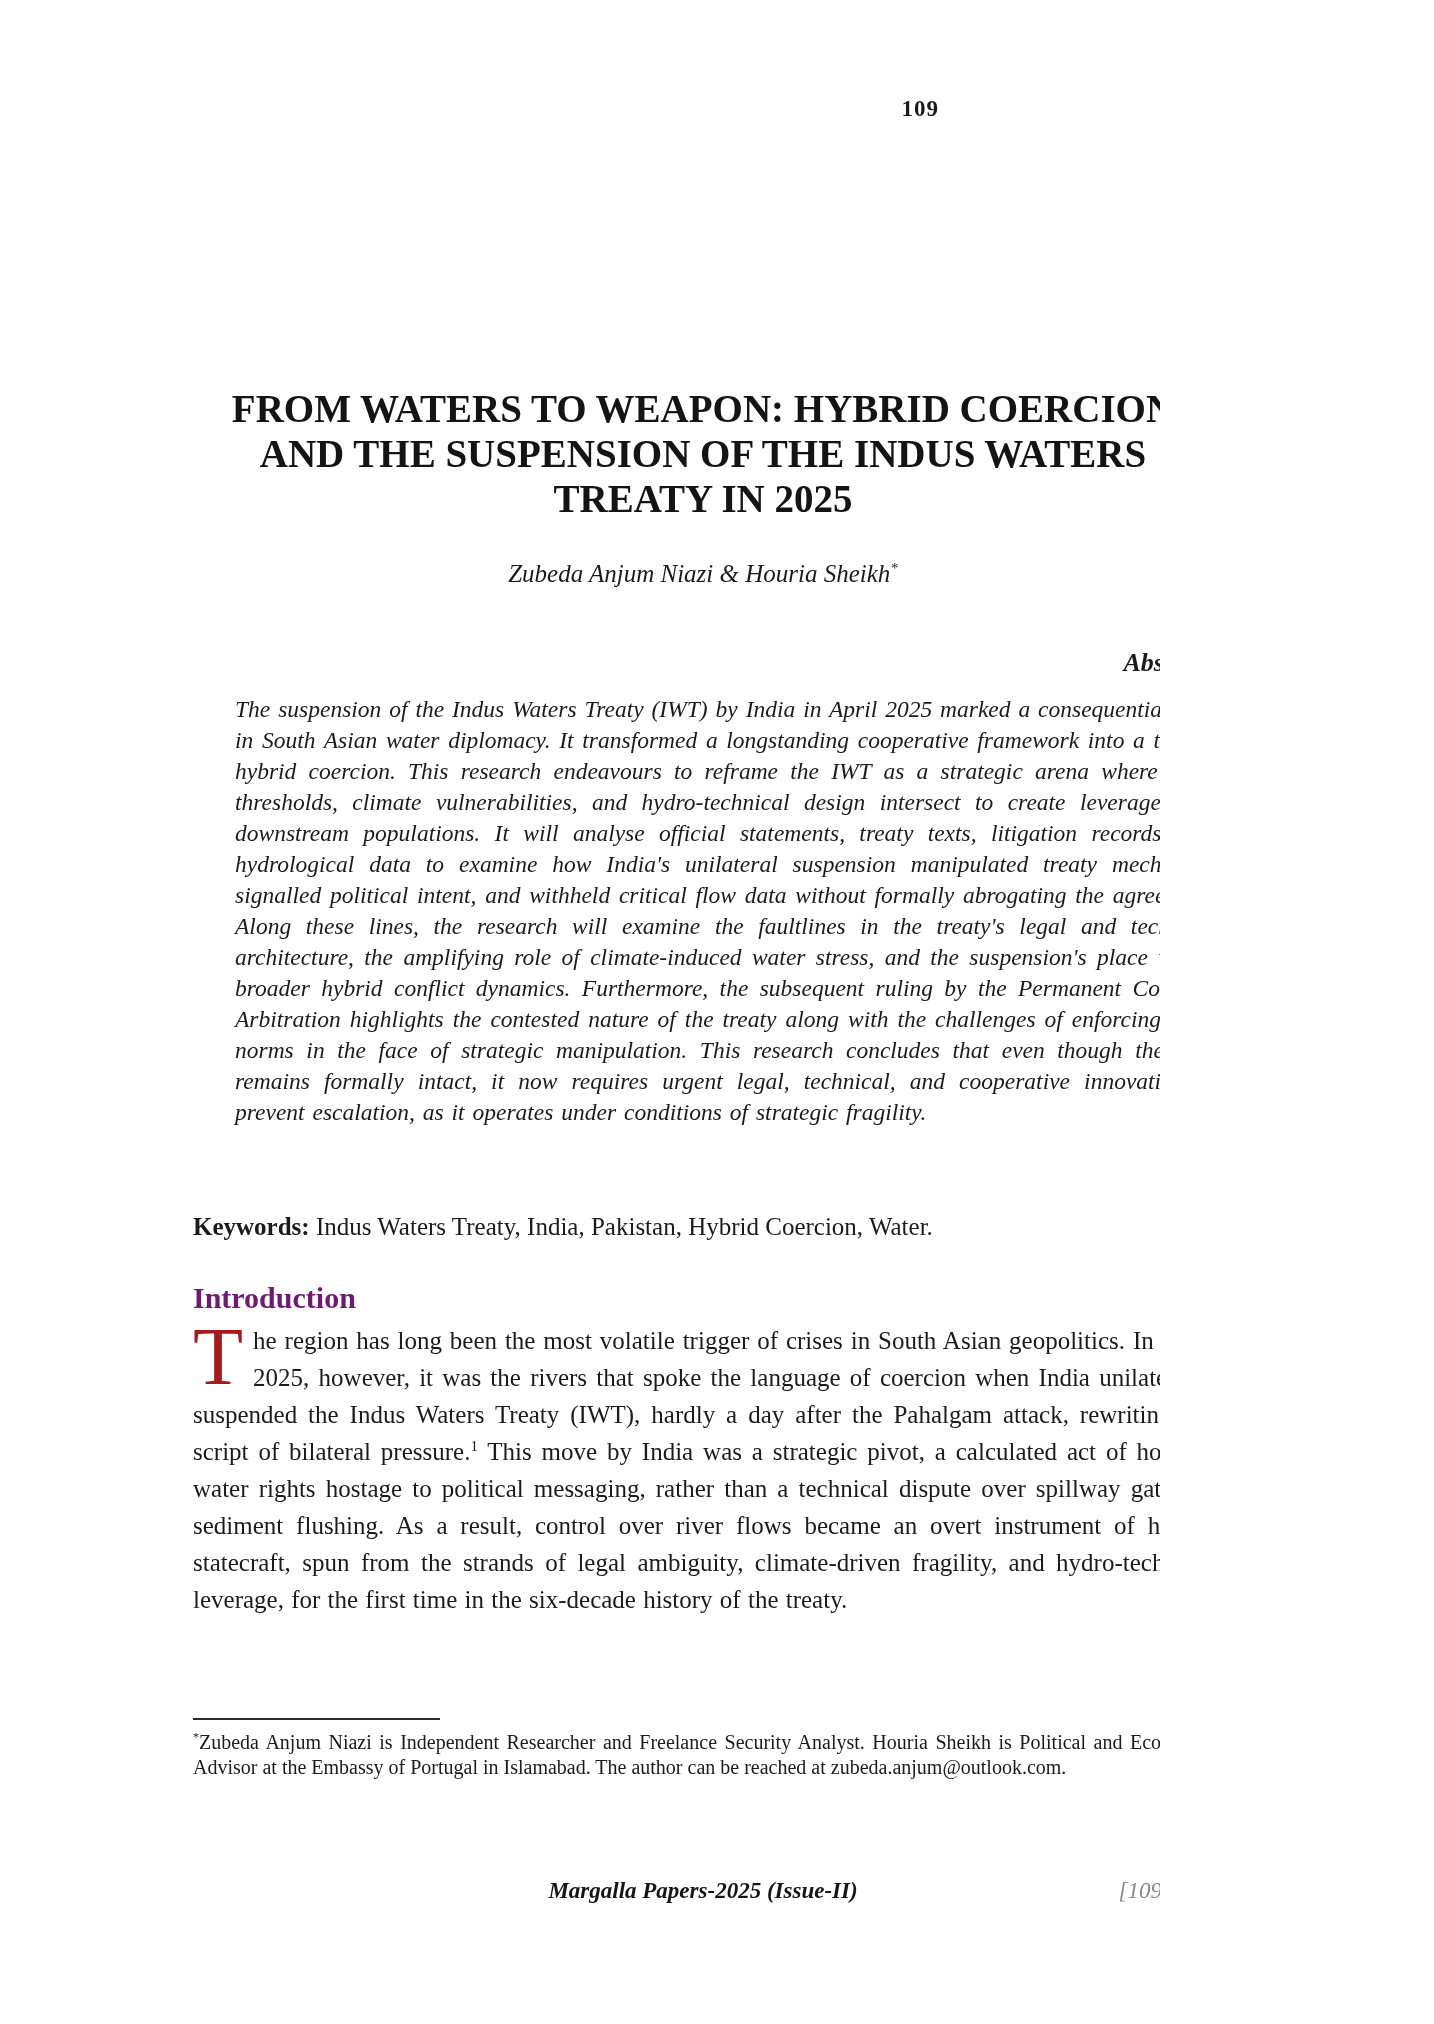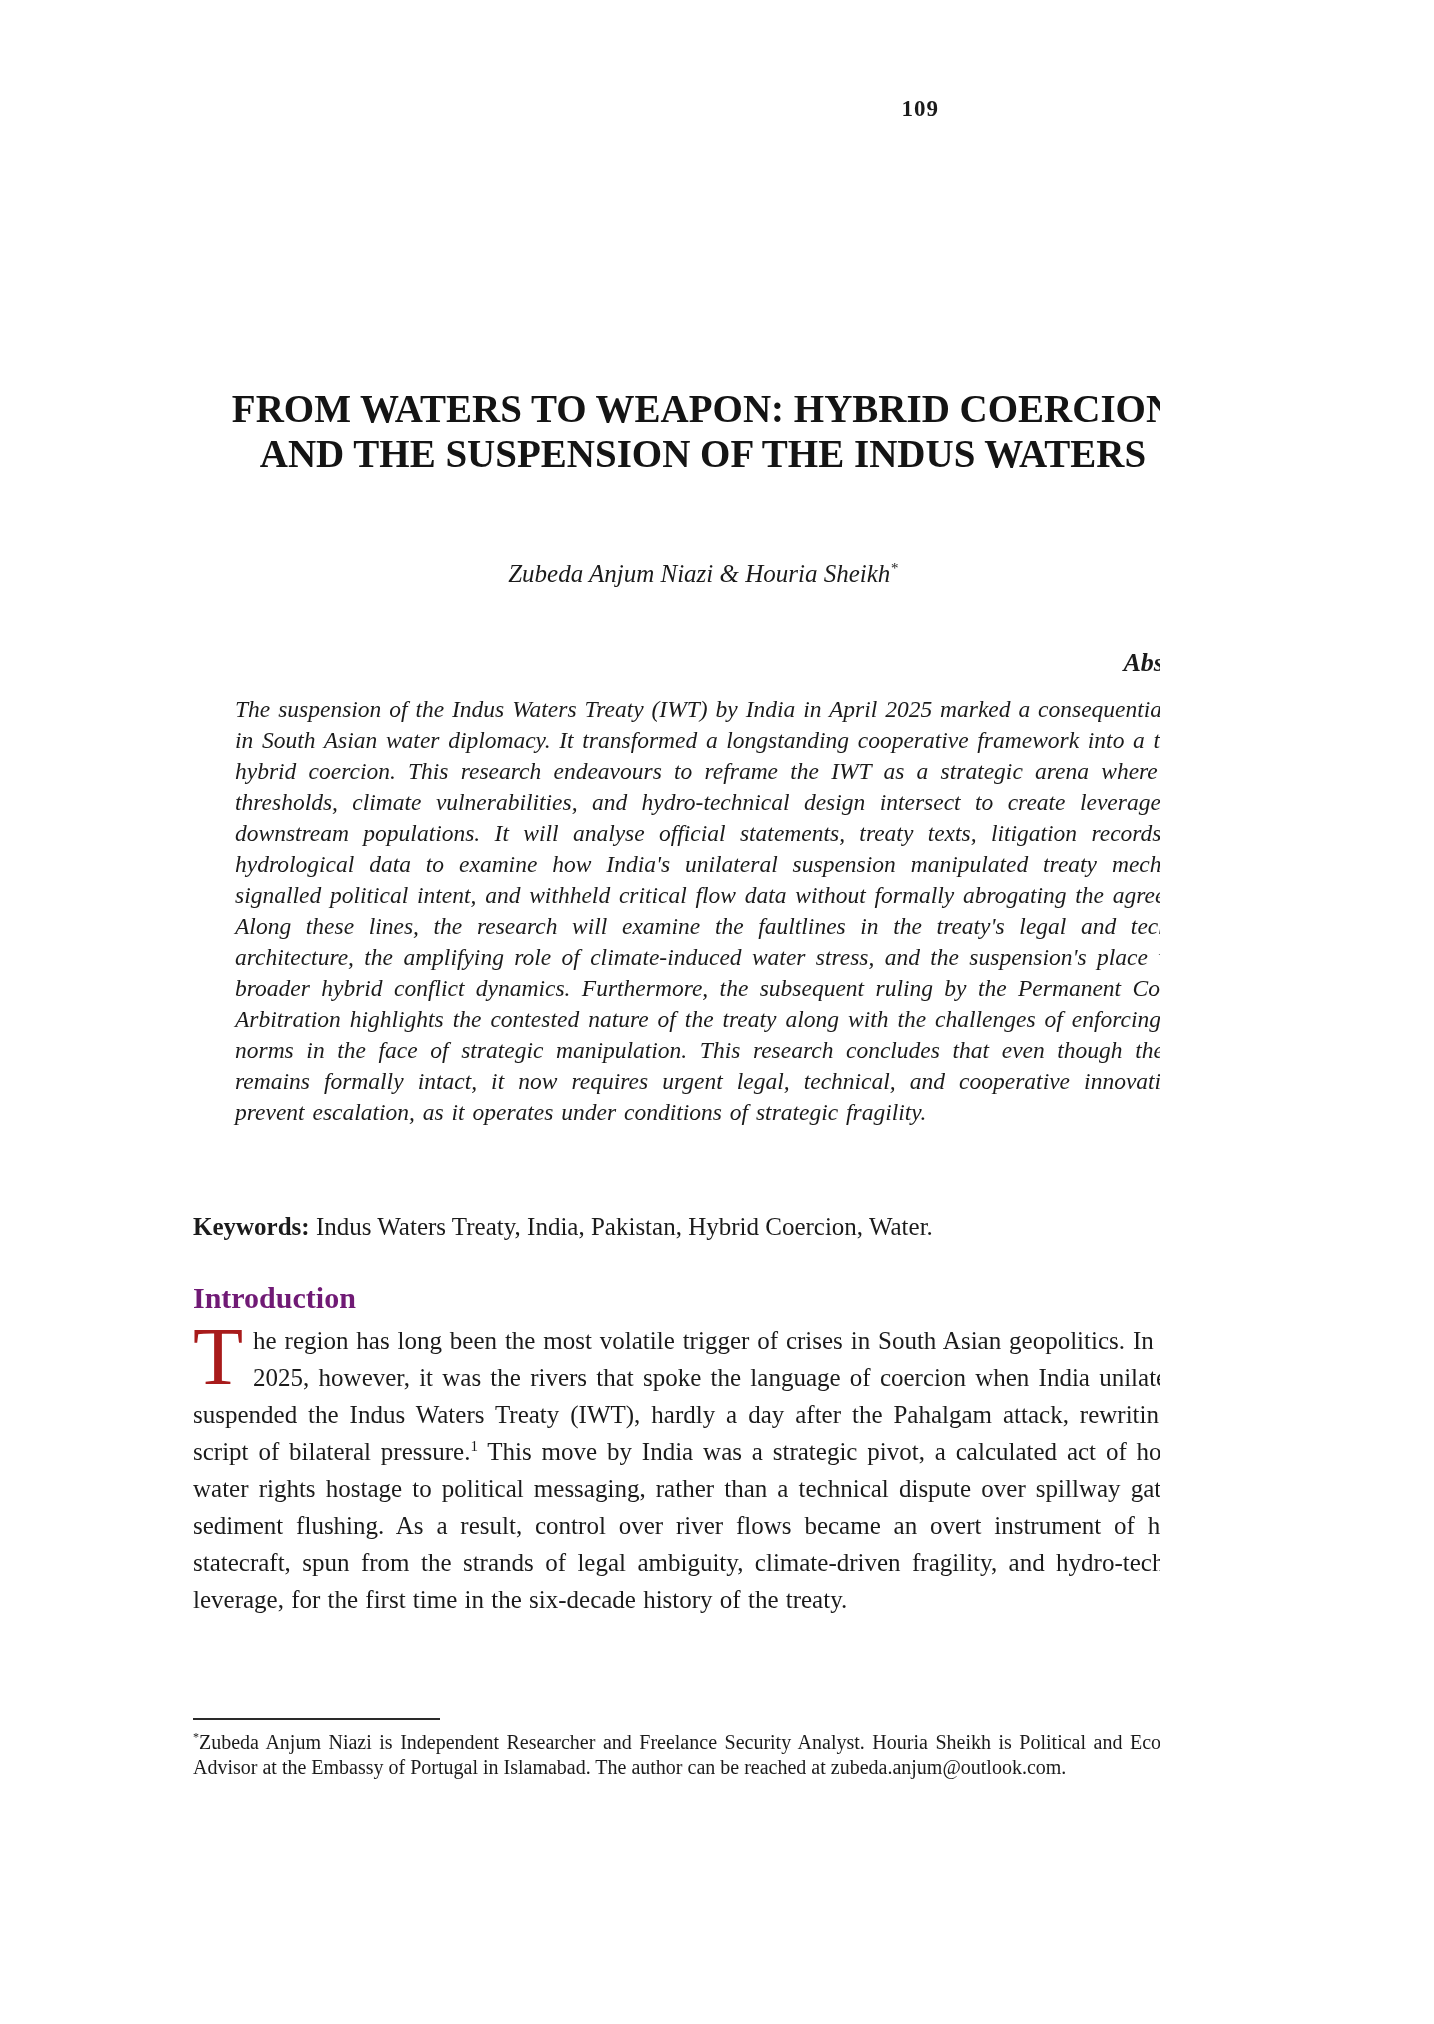--- a/index.html
+++ b/index.html
@@ -161,32 +161,37 @@
 </head>
 <body>
 
 <div class="page">
 
   <div class="page-number">109</div>
 
   <div class="title-block">
     <div>FROM WATERS TO WEAPON: HYBRID COERCION</div>
     <div>AND THE SUSPENSION OF THE INDUS WATERS</div>
+    <div>TREATY IN 2025</div>
   </div>
 
   <div class="author-line"><span>Zubeda Anjum Niazi &amp; Houria Sheikh</span><sup>*</sup></div>
 
   <div class="abstract-heading">Abstract</div>
 
   <div class="abstract-body">The suspension of the Indus Waters Treaty (IWT) by India in April 2025 marked a consequential shift in South Asian water diplomacy. It transformed a longstanding cooperative framework into a tool of hybrid coercion. This research endeavours to reframe the IWT as a strategic arena where legal thresholds, climate vulnerabilities, and hydro-technical design intersect to create leverage over downstream populations. It will analyse official statements, treaty texts, litigation records, and hydrological data to examine how India's unilateral suspension manipulated treaty mechanics, signalled political intent, and withheld critical flow data without formally abrogating the agreement. Along these lines, the research will examine the faultlines in the treaty's legal and technical architecture, the amplifying role of climate-induced water stress, and the suspension's place within broader hybrid conflict dynamics. Furthermore, the subsequent ruling by the Permanent Court of Arbitration highlights the contested nature of the treaty along with the challenges of enforcing legal norms in the face of strategic manipulation. This research concludes that even though the IWT remains formally intact, it now requires urgent legal, technical, and cooperative innovation to prevent escalation, as it operates under conditions of strategic fragility.</div>
 
   <div class="keywords-line"><span class="kw-label">Keywords:</span><span> Indus Waters Treaty, India, Pakistan, Hybrid Coercion, Water.</span></div>
 
   <div class="intro-heading">Introduction</div>
 
   <div class="intro-body"><span class="drop-cap">T</span><span>he region has long been the most volatile trigger of crises in South Asian geopolitics. In April 2025, however, it was the rivers that spoke the language of coercion when India unilaterally suspended the Indus Waters Treaty (IWT), hardly a day after the Pahalgam attack, rewriting the script of bilateral pressure.</span><sup>1</sup><span> This move by India was a strategic pivot, a calculated act of holding water rights hostage to political messaging, rather than a technical dispute over spillway gates or sediment flushing. As a result, control over river flows became an overt instrument of hybrid statecraft, spun from the strands of legal ambiguity, climate-driven fragility, and hydro-technical leverage, for the first time in the six-decade history of the treaty.</span></div>
 
   <hr class="footnote-rule">
 
   <div class="footnote-block"><sup>*</sup><span>Zubeda Anjum Niazi is Independent Researcher and Freelance Security Analyst. Houria Sheikh is Political and Economic Advisor at the Embassy of Portugal in Islamabad. The author can be reached at zubeda.anjum@outlook.com.</span></div>
 
+  <div class="page-footer">
+    <div class="footer-journal">Margalla Papers-2025 (Issue-II)</div>
+    <div class="footer-pages">[109-130]</div>
+  </div>
 
 </div>
 
 </body></html>

